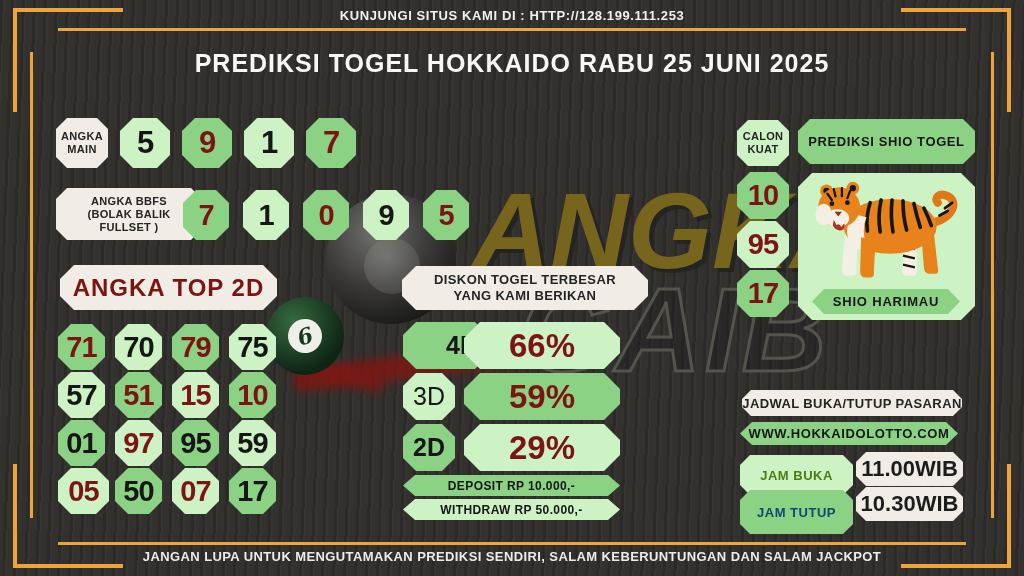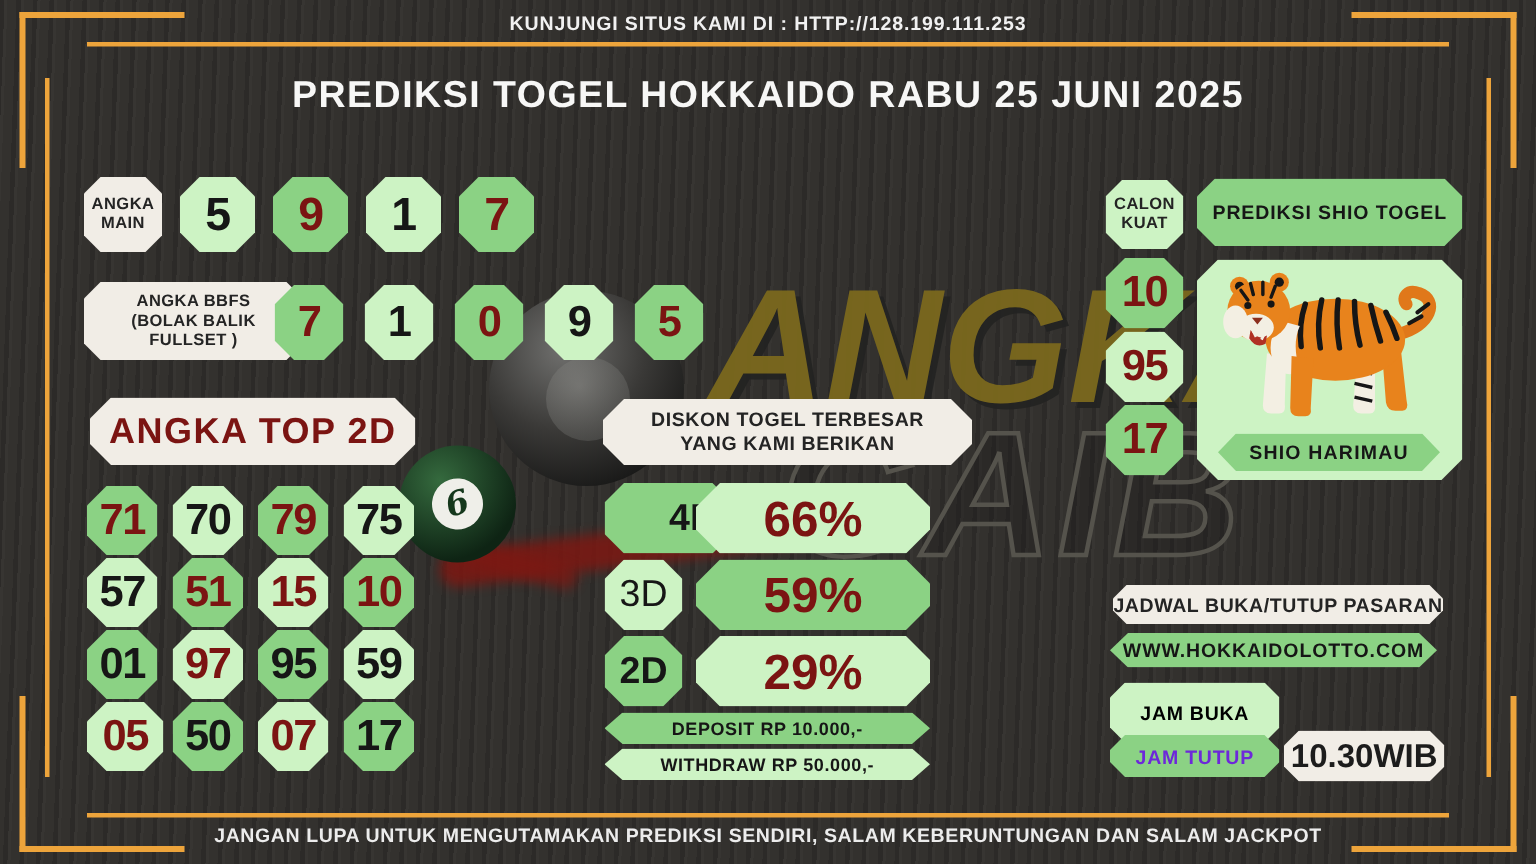--- a/index.html
+++ b/index.html
@@ -159,19 +159,20 @@
         <circle cx="41" cy="30" r="2.6" fill="#161616"></circle>
       <path d="M27,40 l8,0 l-4,5 z" fill="#8c2f1e"></path>
       <path d="M26,49 q5,8 12,4 l-1,6 q-7,4 -12,-4 z" fill="#b03024"></path>
       <path d="M28,50 l2,4 M36,52 l-2,4" stroke="#f3efe3" stroke-width="2"></path>
     </svg>
     <div class="cell medium hexpill" style="position:absolute;left:14px;top:116px;width:148px;height:25px;font-size:13px;font-weight:bold;color:#161616;letter-spacing:.8px;">SHIO HARIMAU</div>
   </div>
 
   <div class="abs cell cream oct" style="--c:9px;left:742px;top:390px;width:220px;height:26px;font-size:13px;font-weight:bold;color:#242424;letter-spacing:.4px;">JADWAL BUKA/TUTUP PASARAN</div>
   <div class="abs cell medium hexpill" style="left:740px;top:422px;width:218px;height:23px;font-size:13px;font-weight:bold;color:#161616;letter-spacing:.6px;">WWW.HOKKAIDOLOTTO.COM</div>
-  <div class="abs cell light oct" style="--c:10px;left:740px;top:455px;width:113px;height:40px;font-size:13px;font-weight:bold;color:#000000;letter-spacing:.5px;">JAM BUKA</div>
-  <div class="abs cell medium oct" style="--c:10px;left:740px;top:490px;width:113px;height:28px;font-size:13px;font-weight:bold;color:#6d28d9;letter-spacing:.5px;">JAM TUTUP</div>
+  <div class="abs cell light oct" style="--c:10px;left:740px;top:455px;width:113px;height:40px;font-size:13px;font-weight:bold;color:#4d7c0f;letter-spacing:.5px;">JAM BUKA</div>
+  <div class="abs cell cream oct" style="--c:10px;left:856px;top:452px;width:107px;height:34px;font-size:22px;font-weight:bold;color:#1c1c1c;">11.00WIB</div>
+  <div class="abs cell medium oct" style="--c:10px;left:740px;top:490px;width:113px;height:44px;font-size:13px;font-weight:bold;color:#0c4a6e;letter-spacing:.5px;">JAM TUTUP</div>
   <div class="abs cell cream oct" style="--c:10px;left:856px;top:487px;width:107px;height:34px;font-size:22px;font-weight:bold;color:#1c1c1c;">10.30WIB</div>
 
   <div class="abs footer-text">JANGAN LUPA UNTUK MENGUTAMAKAN PREDIKSI SENDIRI, SALAM KEBERUNTUNGAN DAN SALAM JACKPOT</div>
 
 </div>
 
 </body></html>

